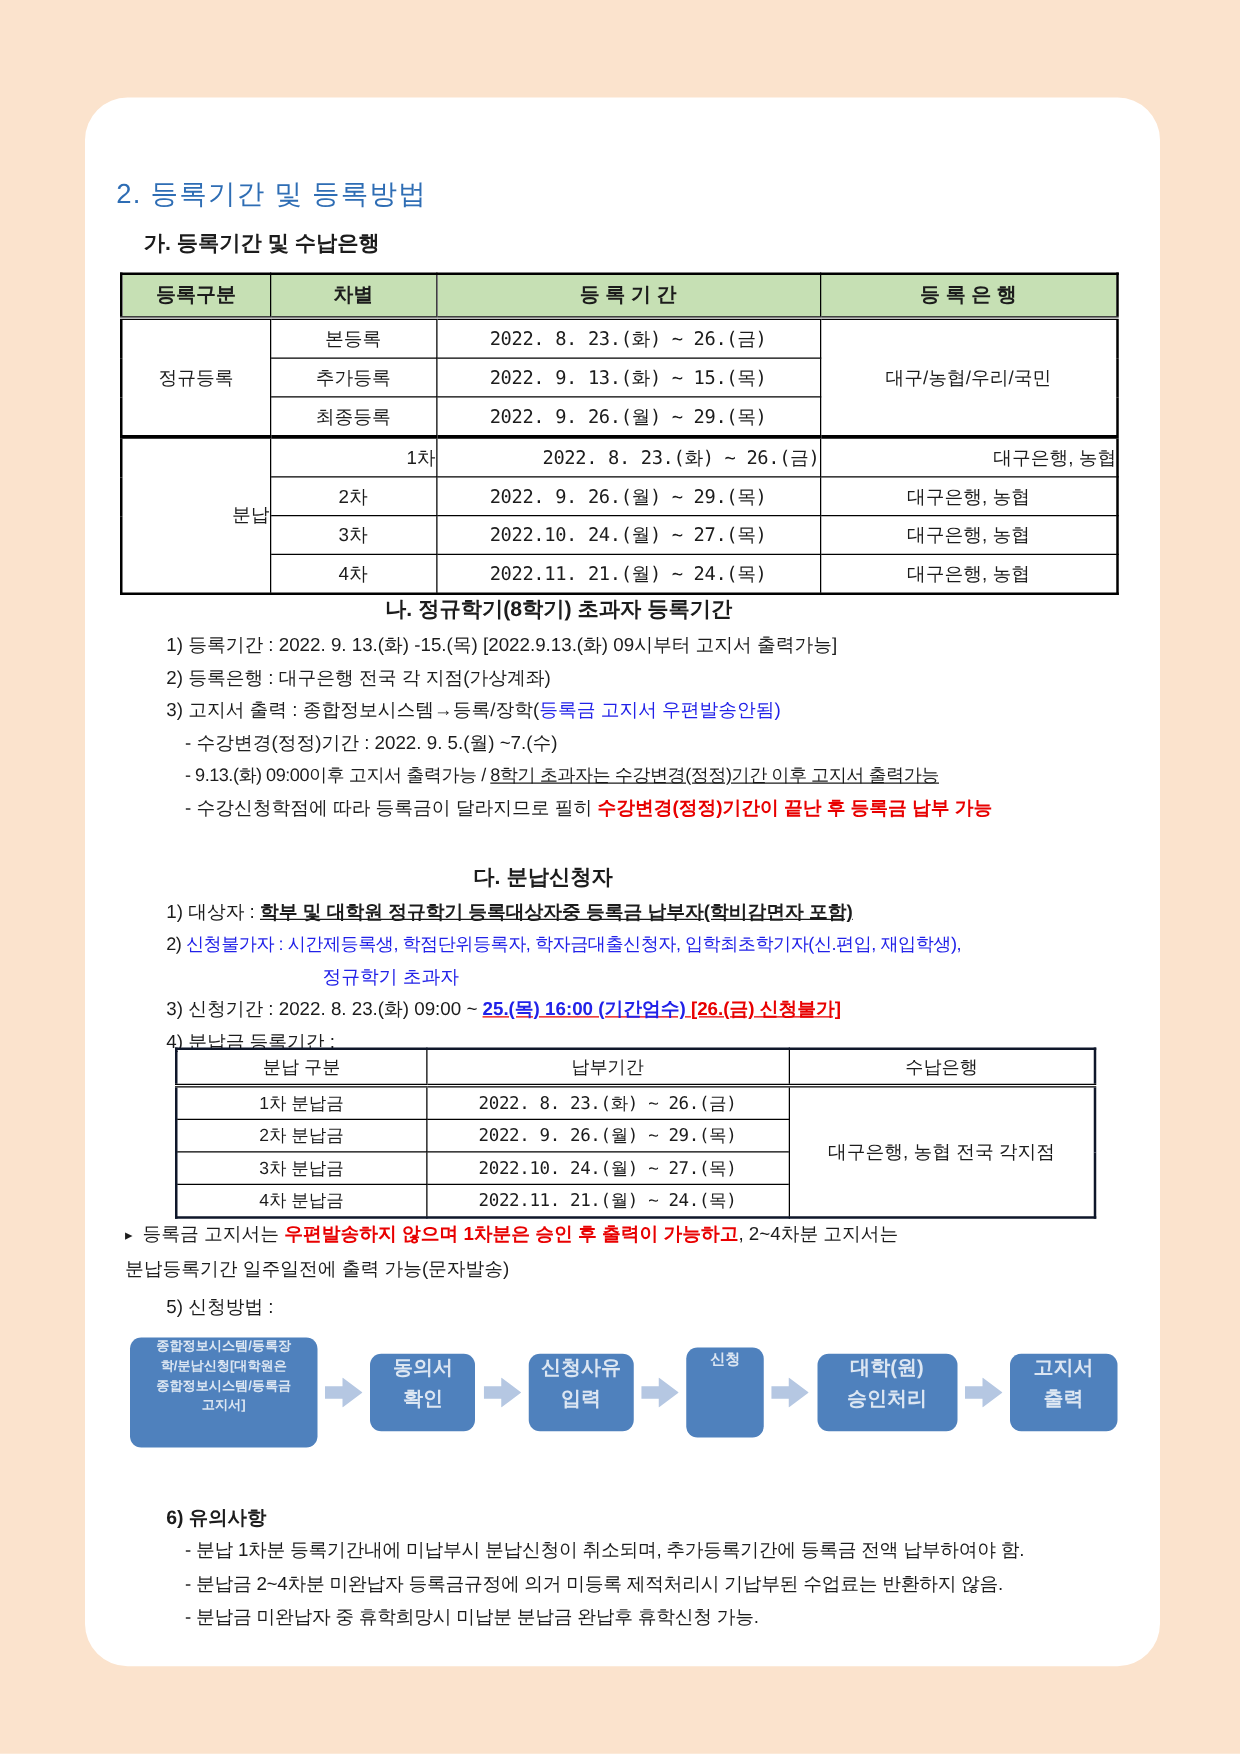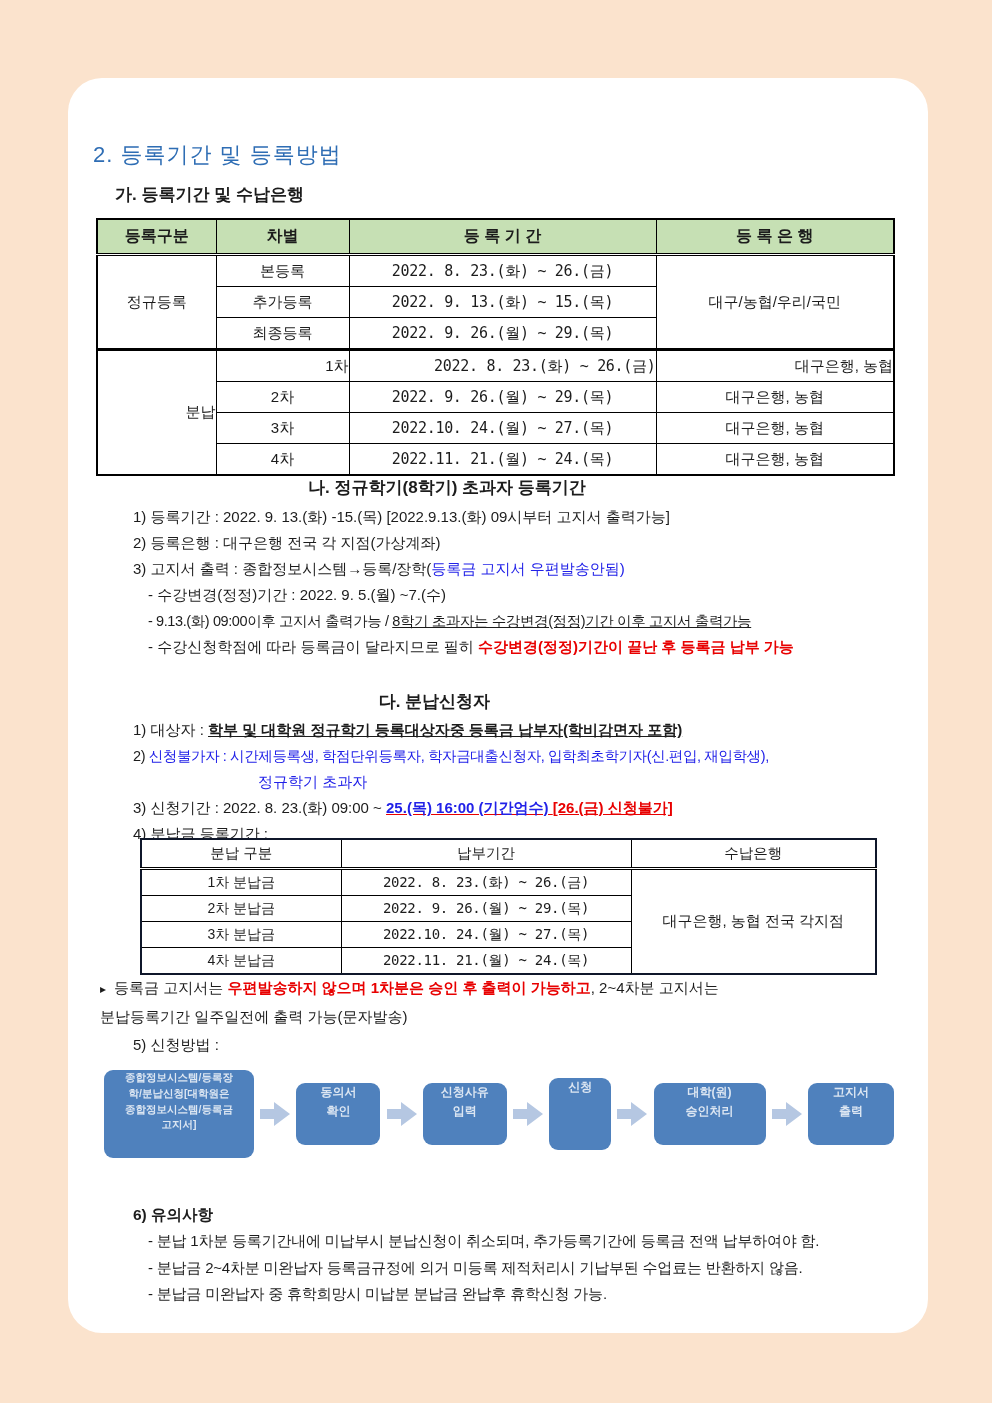--- a/index.html
+++ b/index.html
@@ -68,21 +68,21 @@
     display:flex; align-items:center; justify-content:space-between;
   }
   .fbox {
     background:#4f81bd; border-radius:9px; color:#dce6f2;
     display:flex; align-items:flex-start; justify-content:center; text-align:center;
     font-weight:bold;
   }
   .fbox span { white-space:pre-line; line-height:1.55; }
   .fb1 { width:150px; height:88px; font-size:10.5px; }
   .fb1 span { line-height:1.5; }
-  .fb2, .fb3, .fb5, .fb6 { height:62px; font-size:12px; }
+  .fb2, .fb3, .fb5, .fb6 { height:62px; font-size:16px; }
   .fb2, .fb3 { width:84px; }
   .fb4 { width:62px; height:72px; font-size:12px; }
   .fb5 { width:112px; }
   .fb6 { width:86px; }
   .farrow { width:34px; display:flex; justify-content:center; align-items:center; }
 
   .sec6 { position:absolute; left:65px; top:1124px; }
   .sec6 .h { font-size:15.5px; font-weight:bold; line-height:26px; }
   .sec6 .line { line-height:26.5px; padding-left:15px; font-size:15px; letter-spacing:-0.2px; }
 </style>

